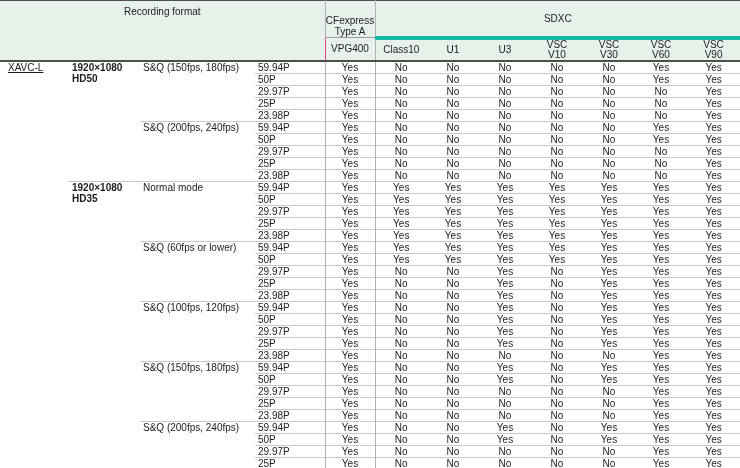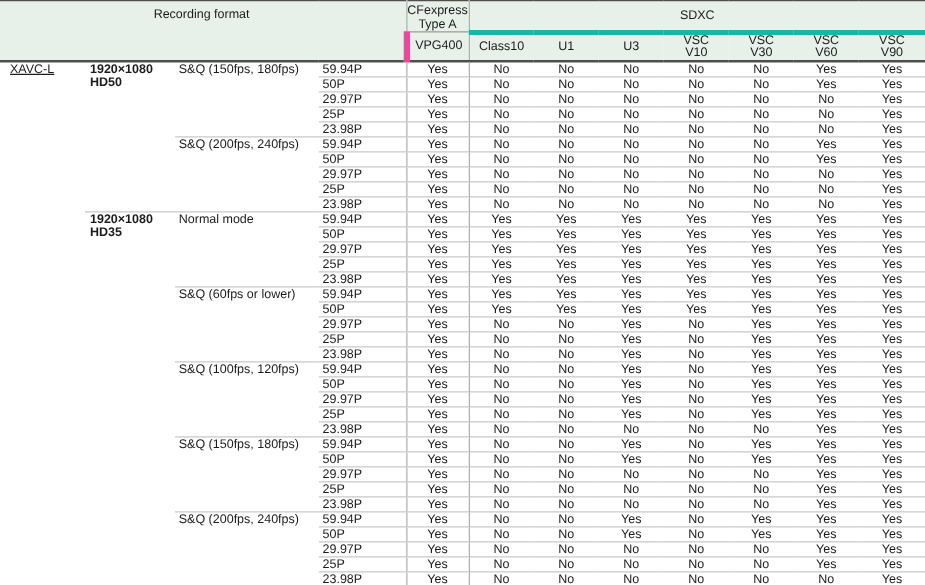--- a/index.html
+++ b/index.html
@@ -16,35 +16,35 @@
   thead th {
     background:#e8f0ea; font-weight:400; padding:0;
   }
   tr.h1 { height:25px; }
   tr.h2 { height:17px; }
   th.rf {
     vertical-align:top; padding-top:5px; text-align:center;
     border-bottom:2px solid #4e4e4e;
   }
   th.cfx {
-    vertical-align:top; padding-top:2px; line-height:11px;
+    vertical-align:top; padding-top:14px; line-height:11px;
     white-space:pre-line; text-align:center;
     border-left:1px solid #b0b0b0; border-right:1px solid #b0b0b0;
     border-bottom:1px solid #9a9a9a;
   }
   th.sdxc {
     text-align:center; vertical-align:middle;
     border-bottom:4px solid #14b8a6;
   }
   tr.h2 th {
     text-align:center; vertical-align:middle; line-height:10px;
     white-space:pre-line; border-bottom:2px solid #4e4e4e;
   }
   tr.h2 th.vpg {
-    border-left:5px solid #ec4899; border-right:1px solid #b0b0b0;
+    border-left:1px solid #ec4899; border-right:1px solid #b0b0b0;
   }
   tbody td {
     padding:0 3px; line-height:11px; vertical-align:middle;
     border-top:1px solid #c9c9c9; overflow:hidden;
   }
   td.col-codec, td.col-res, td.col-mode { vertical-align:top; text-align:left; }
   td.col-codec { padding-left:8px;text-decoration:underline; }
   td.col-res   { padding-left:4px; white-space:pre-line;font-weight:bold; }
   td.col-mode  { padding-left:3px; }
   td.col-rate  { text-align:left; }

